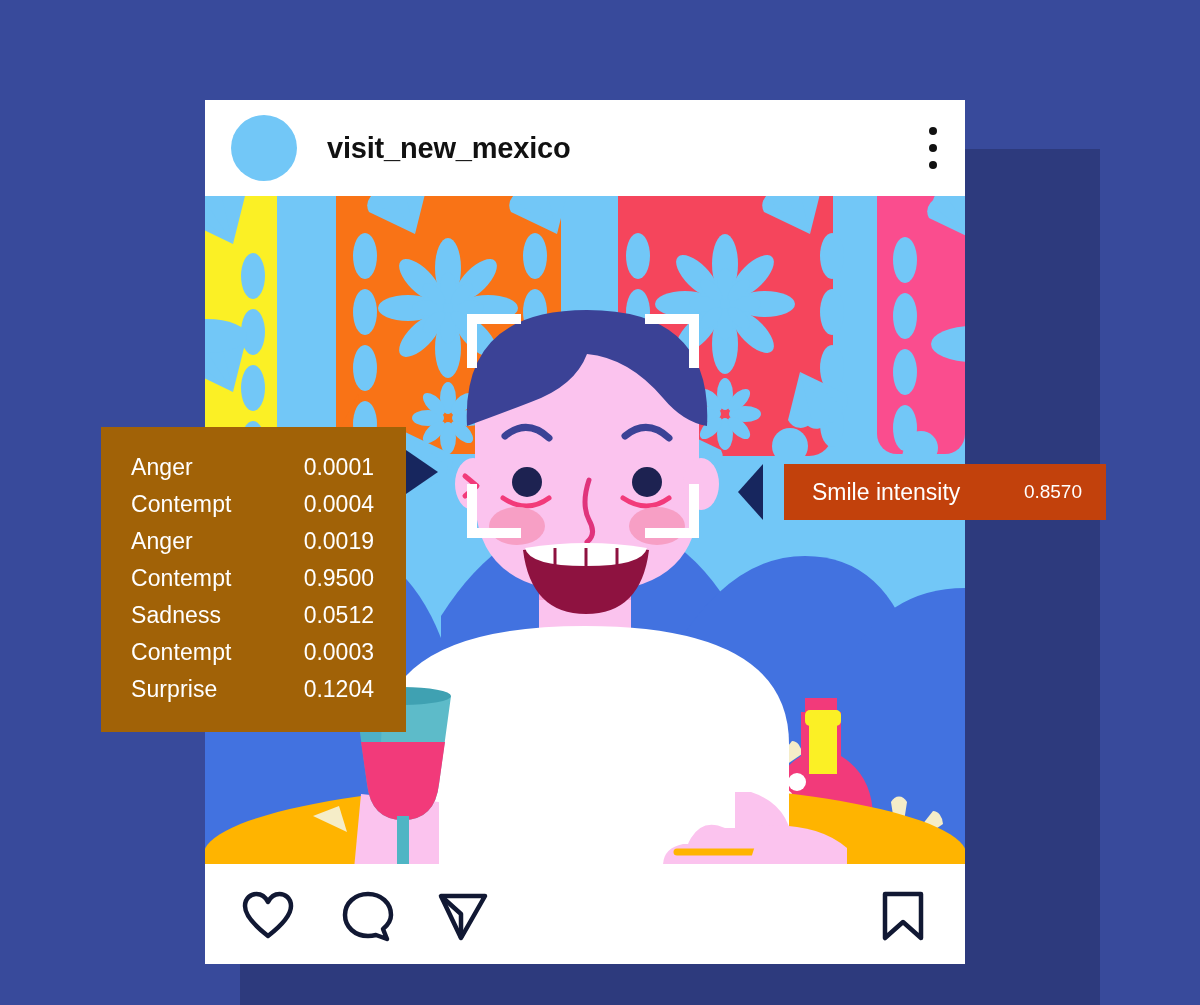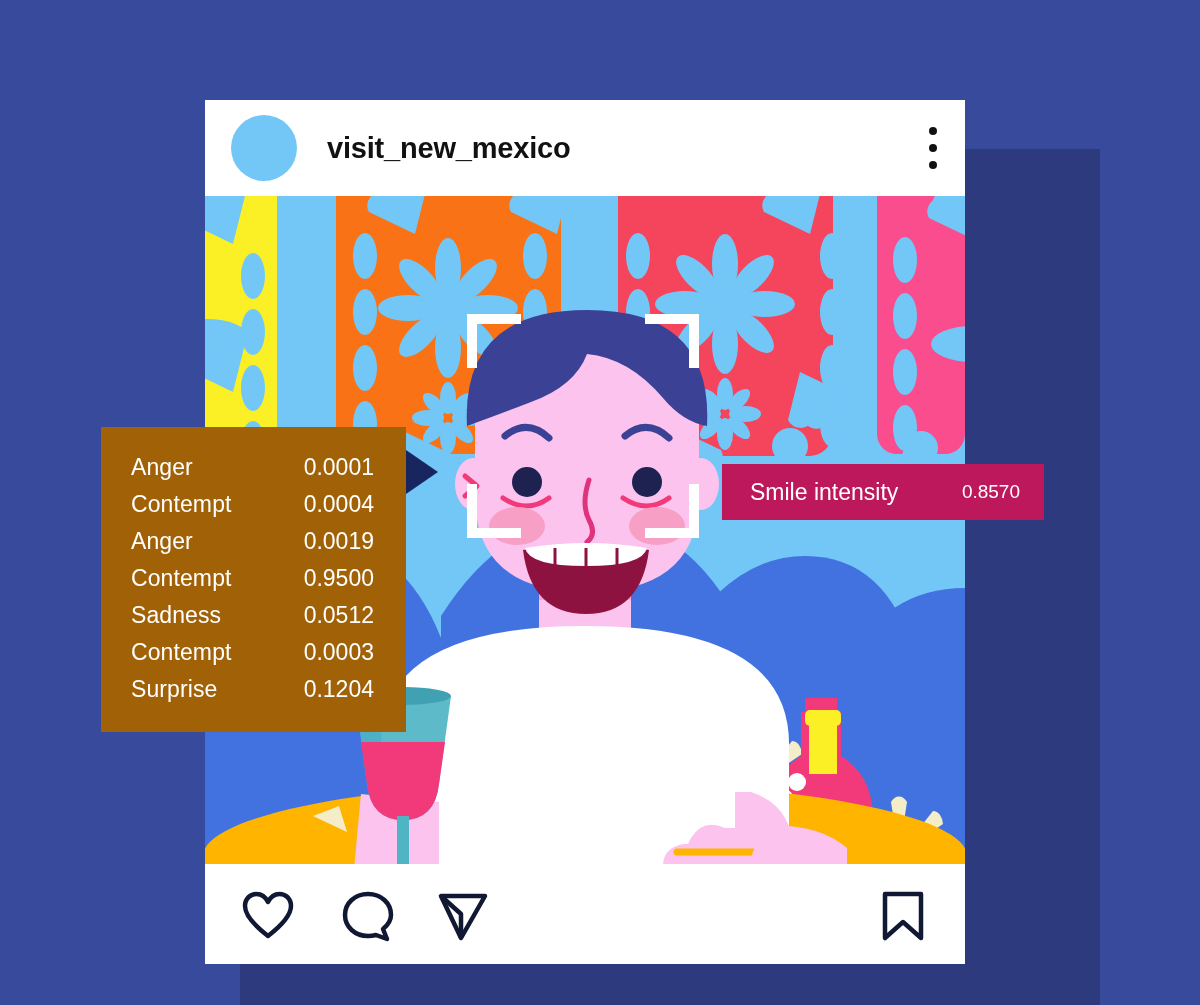--- a/index.html
+++ b/index.html
@@ -73,22 +73,22 @@
   }
   .emo-row{
     display:flex;justify-content:space-between;align-items:baseline;
     color:#ffffff;font-size:23px;line-height:37px;
   }
   .emo-row .k{font-weight:normal;letter-spacing:.1px;}
   .emo-row .v{font-weight:normal;font-variant-numeric:tabular-nums;}
 
   
   .smile-panel{
-    position:absolute;left:722px;top:420px;width:322px;height:56px;
-    background:#be185d;display:flex;align-items:center;
+    position:absolute;left:784px;top:420px;width:322px;height:56px;
+    background:#c2410c;display:flex;align-items:center;
     padding:0 24px 0 28px;box-sizing:border-box;justify-content:space-between;
   }
   .smile-tail{
     position:absolute;left:738px;top:420px;width:0;height:0;
     border-top:28px solid transparent;
     border-bottom:28px solid transparent;
     border-right:25px solid #17265e;
   }
   .smile-panel .k{color:#fff;font-size:23px;}
   .smile-panel .v{color:#fff;font-size:19px;font-variant-numeric:tabular-nums;}

